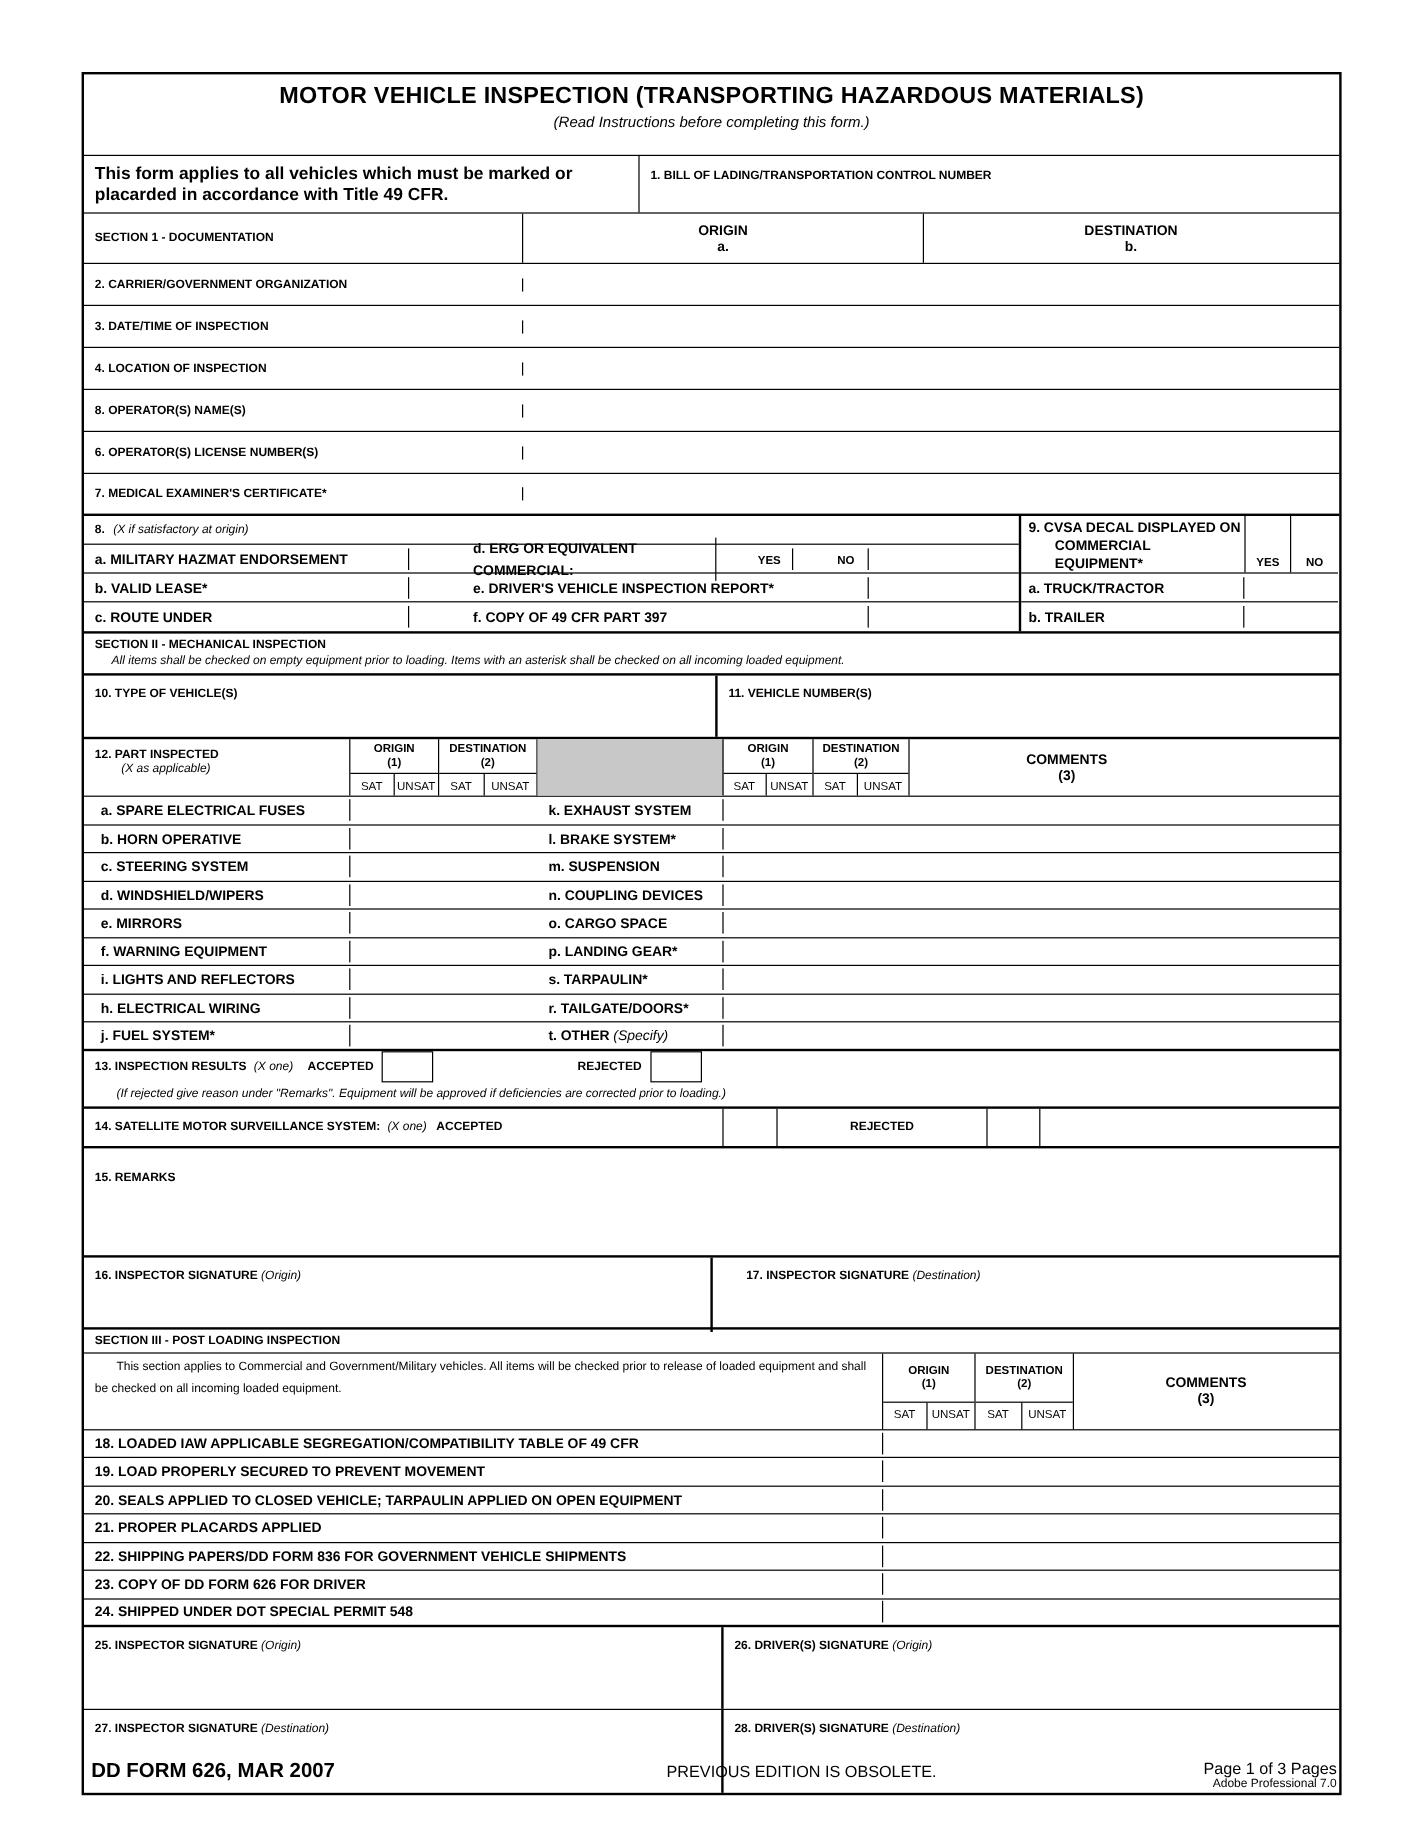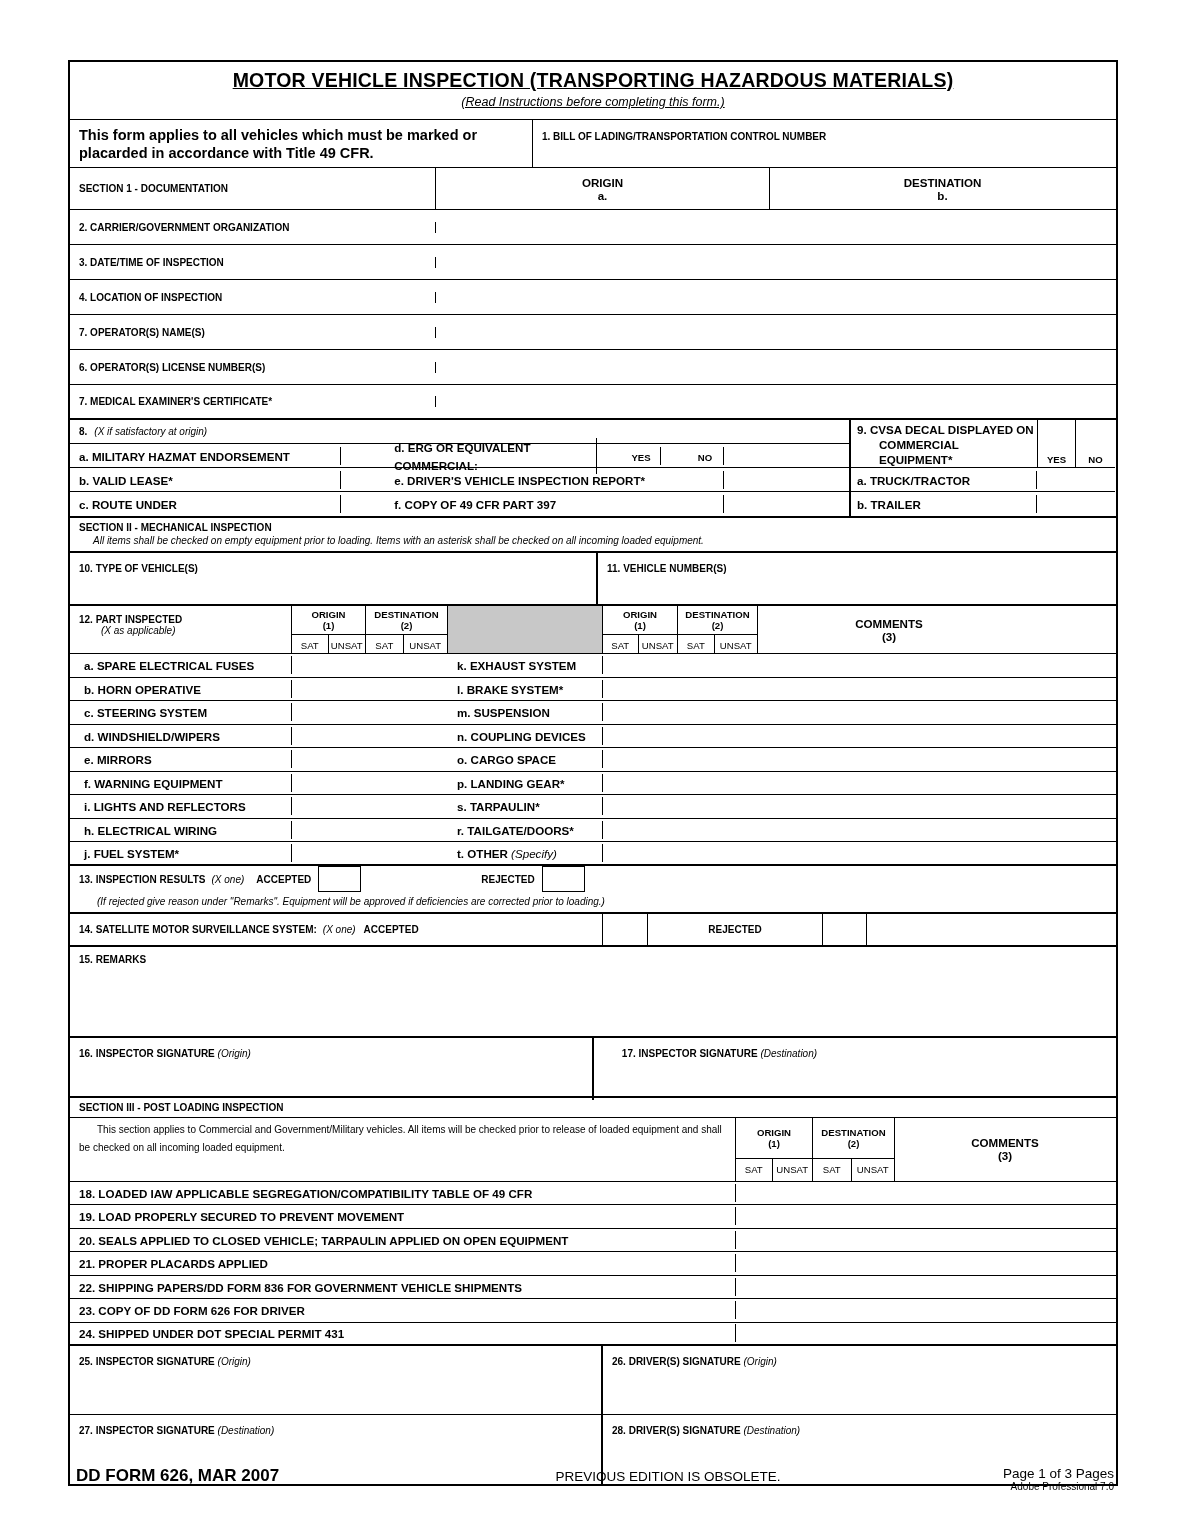--- a/index.html
+++ b/index.html
@@ -72,21 +72,21 @@
   .ftr-mid   { font-size: 13.5px; flex: 1; text-align: center; padding-top:3px;}
   .ftr-right { width: 250px; text-align: right; padding-right: 4px; }
   .ftr-pg    { font-size: 13.5px; }
   .ftr-ado   { font-size: 10px; }
 </style>
 </head>
 <body>
 
 <div id="page">
 
-  <div class="bb" style="padding:7px 6px 10px;text-decoration:underline;">
+  <div class="bb" style="padding:7px 6px 20px;">
     <div class="t-title">MOTOR VEHICLE INSPECTION  (TRANSPORTING HAZARDOUS MATERIALS)</div>
     <div class="t-sub" style="margin-top:3px;">(Read Instructions before completing this form.)</div>
   </div>
 
   <div class="row bb">
     <div class="cell br" style="width:463px; padding:6px 9px 5px; display:flex; align-items:center;">
       <span class="lbl" style="font-size:14.5px; line-height:18px;">This form applies to all vehicles which must be marked or placarded in accordance with Title 49 CFR.</span>
     </div>
     <div class="cell" style="width:582px; padding:6px 9px;">
       <span class="lbl">1.  BILL OF LADING/TRANSPORTATION CONTROL NUMBER</span>
@@ -124,21 +124,21 @@
       </div>
       <div class="row s1row bb">
         <div class="cell br s1lbl">
           <span class="lbl">4.  LOCATION OF INSPECTION</span>
         </div>
         <div class="cell br s1a"></div>
         <div class="cell s1b"></div>
       </div>
       <div class="row s1row bb">
         <div class="cell br s1lbl">
-          <span class="lbl">7.  OPERATOR(S) NAME(S)</span>
+          <span class="lbl">8.  OPERATOR(S) NAME(S)</span>
         </div>
         <div class="cell br s1a"></div>
         <div class="cell s1b"></div>
       </div>
       <div class="row s1row bb">
         <div class="cell br s1lbl">
           <span class="lbl">6.  OPERATOR(S) LICENSE NUMBER(S)</span>
         </div>
         <div class="cell br s1a"></div>
         <div class="cell s1b"></div>
@@ -443,21 +443,21 @@
       <span class="lbl" style="margin-left:8px;">ACCEPTED</span>
     </div>
     <div class="cell br" style="width:45px;"></div>
     <div class="cell br" style="width:175px; display:flex; align-items:center; justify-content:center;">
       <span class="lbl">REJECTED</span>
     </div>
     <div class="cell br" style="width:44px;"></div>
     <div class="cell" style="width:246px;"></div>
   </div>
 
-  <div class="bb2" style="height:91px; padding:2px 9px;">
+  <div class="bb2" style="height:91px; padding:14px 9px;">
     <span class="lbl">15. REMARKS</span>
   </div>
 
   <div class="row bb2" style="height:60px;gap:19px;">
     <div class="cell br2 sigbox" style="width:533px; padding:5px 9px;">
       <span class="lbl">16. INSPECTOR SIGNATURE </span><span class="lbl ital">(Origin)</span>
     </div>
     <div class="cell sigbox" style="width:512px; padding:5px 9px;">
       <span class="lbl">17.  INSPECTOR SIGNATURE </span><span class="lbl ital">(Destination)</span>
     </div>
@@ -540,21 +540,21 @@
       </div>
       <div class="row bb" style="height: 23.5px; align-items: center;">
         <div class="cell br" style="width:666px;padding-left:9px;"><span class="lbl-sm">23. COPY OF DD FORM 626 FOR DRIVER</span></div>
         <div class="cell br" style="width:37px;"></div>
         <div class="cell br" style="width:40px;"></div>
         <div class="cell br" style="width:39px;"></div>
         <div class="cell br" style="width:43px;"></div>
         <div class="cell" style="width:220px;"></div>
       </div>
       <div class="row bb2" style="height: 23.5px; align-items: center;">
-        <div class="cell br" style="width:666px;padding-left:9px;"><span class="lbl-sm">24. SHIPPED UNDER DOT SPECIAL PERMIT 431</span></div>
+        <div class="cell br" style="width:666px;padding-left:9px;"><span class="lbl-sm">24. SHIPPED UNDER DOT SPECIAL PERMIT 548</span></div>
         <div class="cell br" style="width:37px;"></div>
         <div class="cell br" style="width:40px;"></div>
         <div class="cell br" style="width:39px;"></div>
         <div class="cell br" style="width:43px;"></div>
         <div class="cell" style="width:220px;"></div>
       </div>
     </div>
 
   <div class="row bb" style="height:69px;">
     <div class="cell br2" style="width:533px; padding:5px 9px;">

